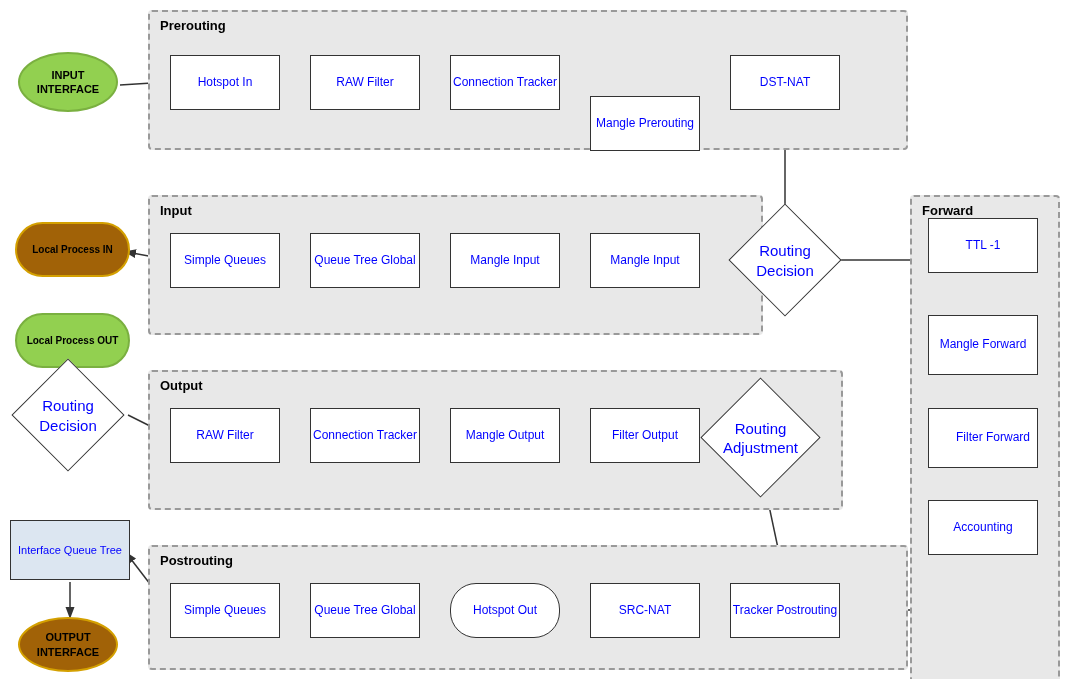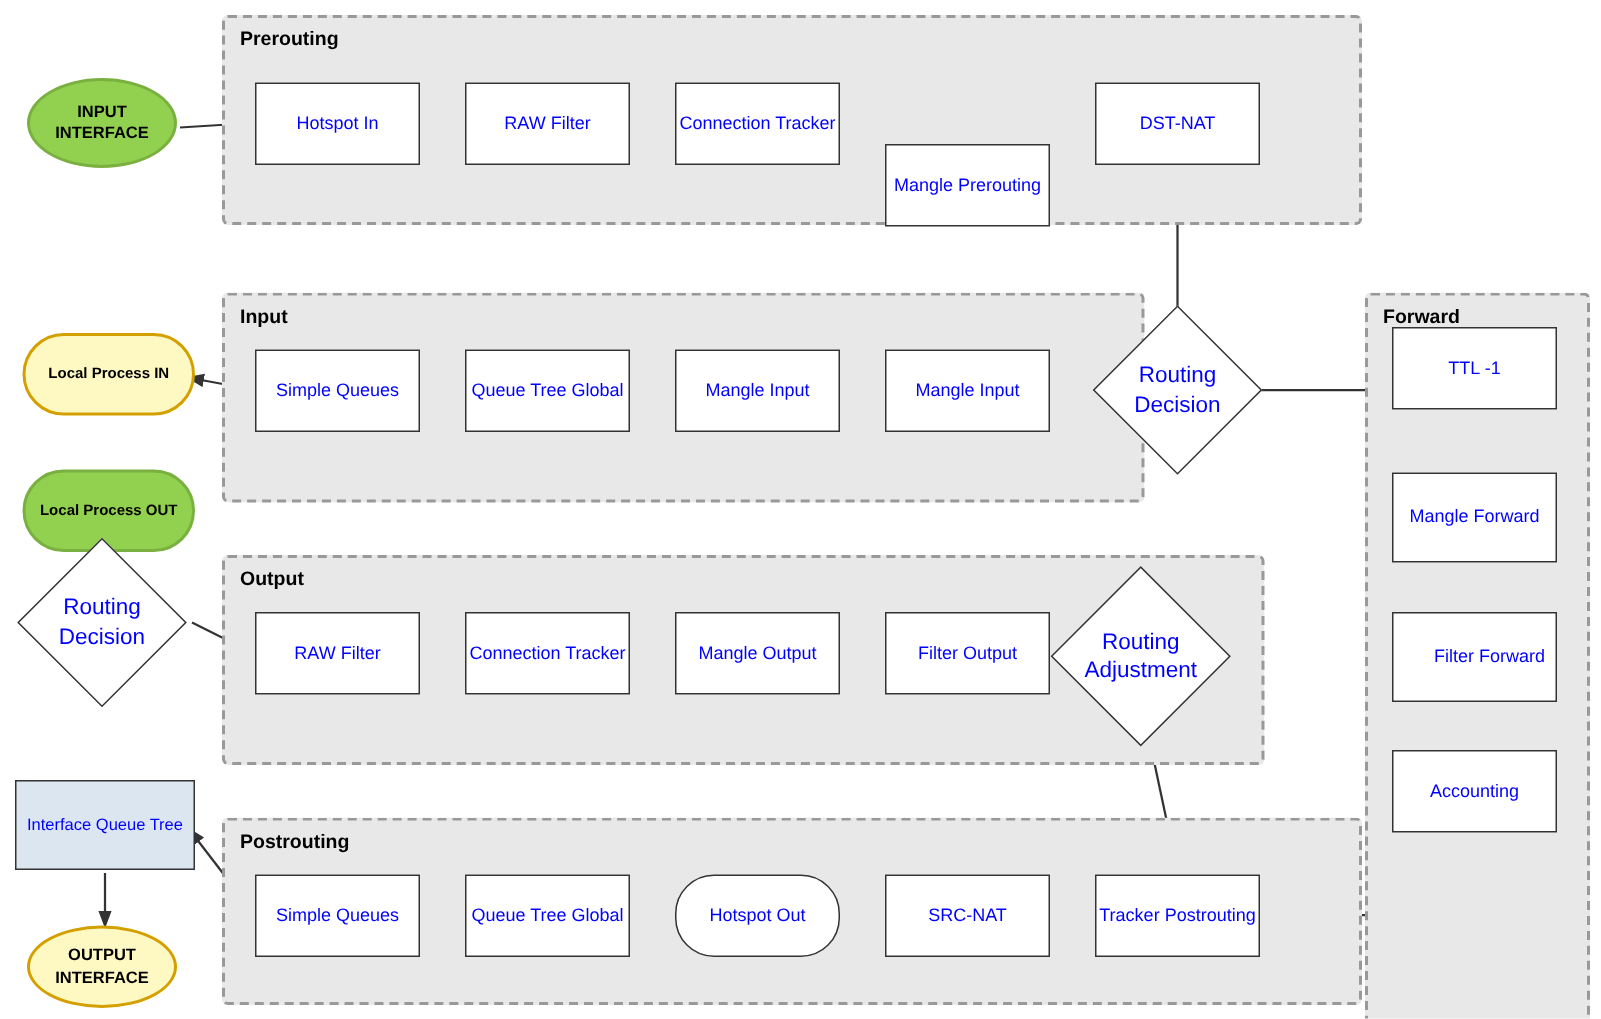--- a/index.html
+++ b/index.html
@@ -94,21 +94,21 @@
       line-height: 1.3;
     }
 
     .oval-green {
       background: #92d050;
       border: 2px solid #7ab040;
       color: #000;
     }
 
     .oval-yellow {
-      background: #fef9c3;
+      background: #a16207;
       border: 2px solid #d4a000;
       color: #000;
     }
 
     
     .arrows-svg {
       position: absolute;
       top: 0;
       left: 0;
       width: 1067px;

